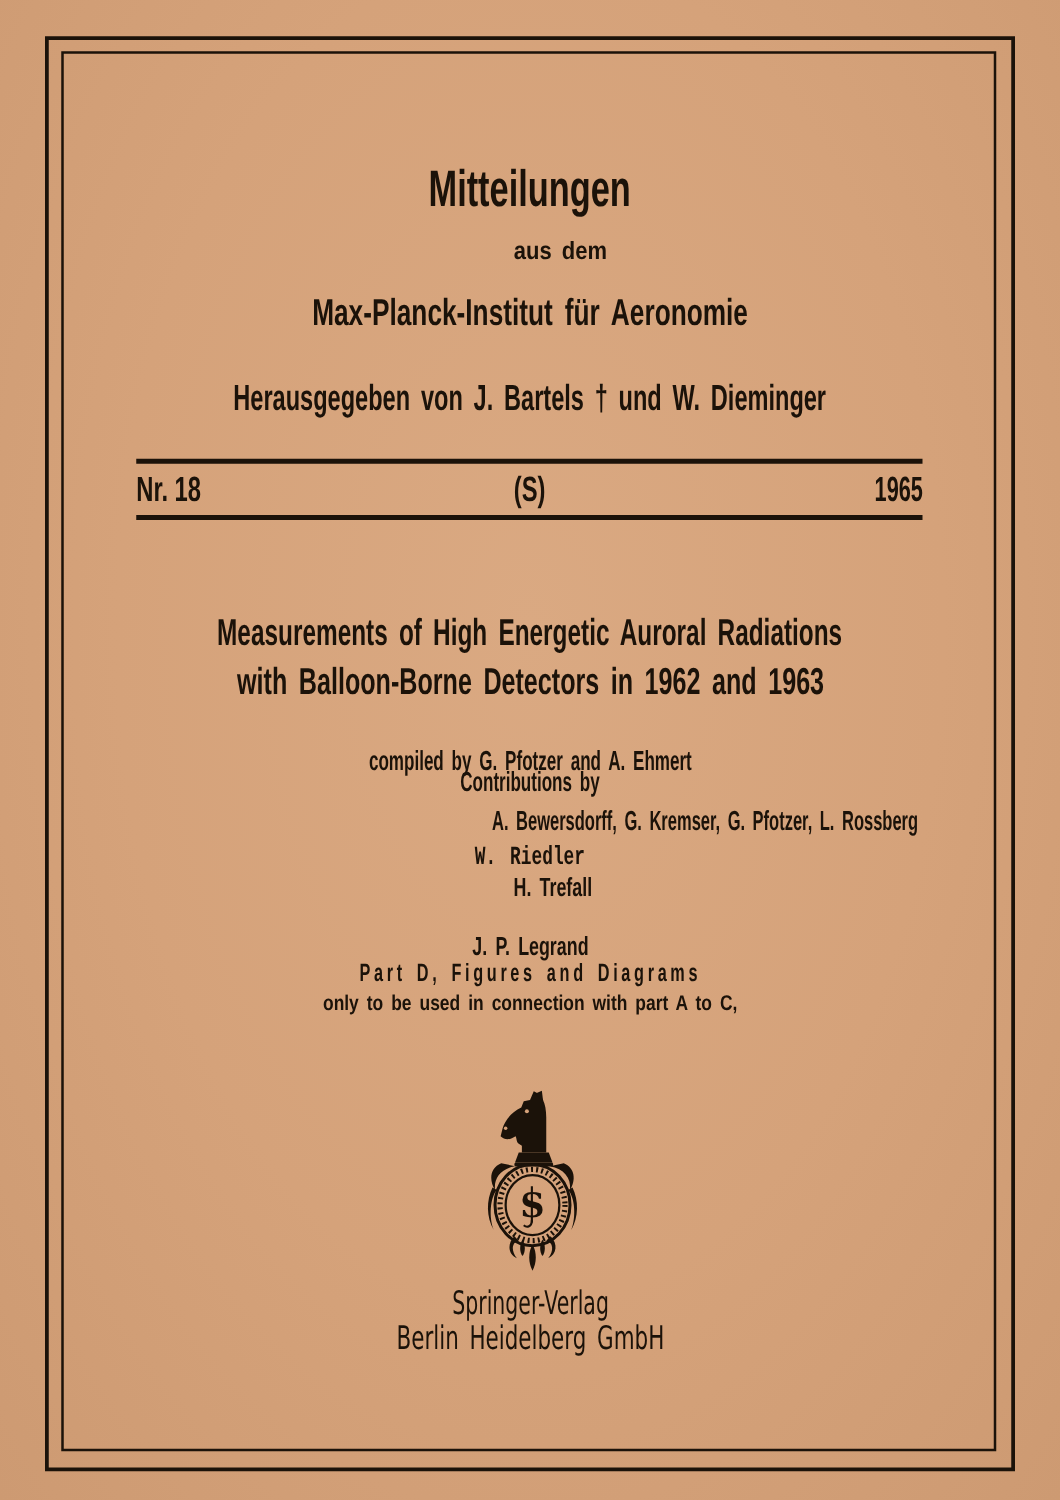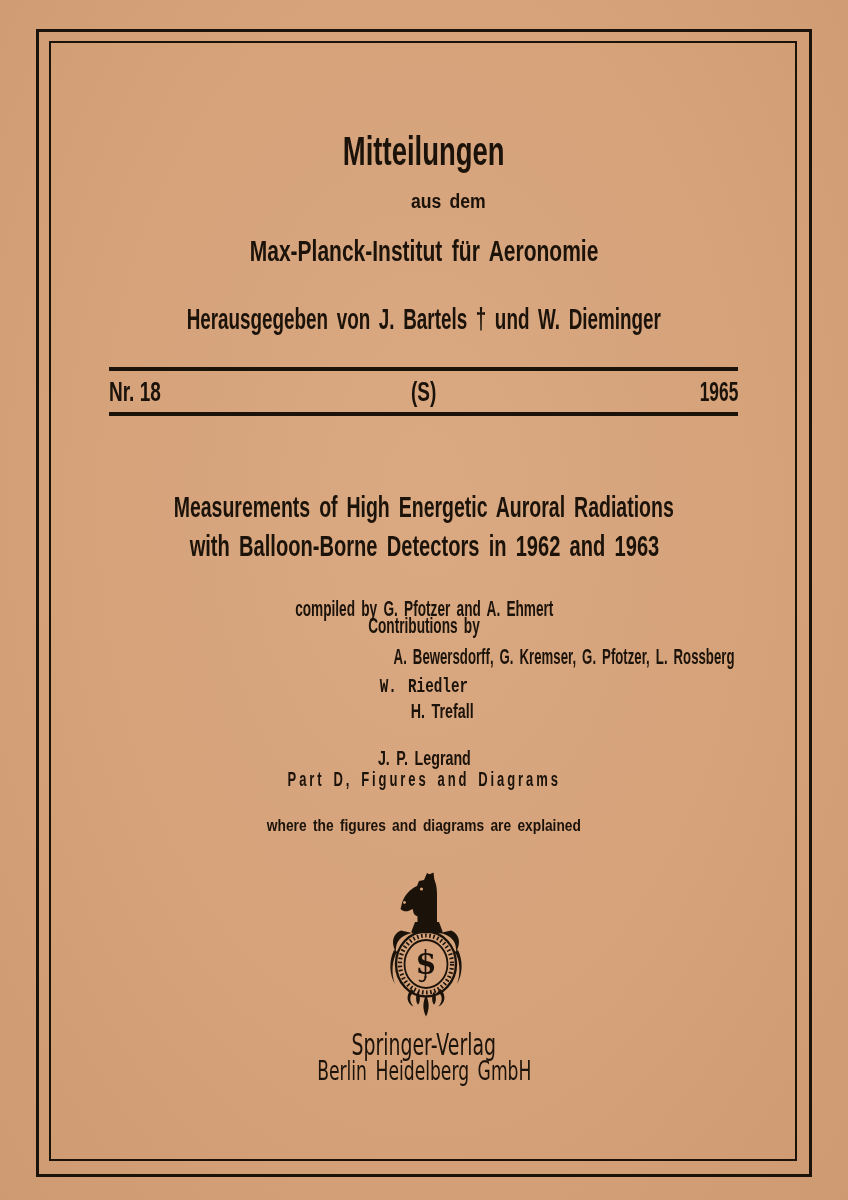--- a/index.html
+++ b/index.html
@@ -65,21 +65,21 @@
   .t-n3      { top: 700px; font-size: 21px; padding-left: 37px; }
   .t-n4      { top: 724px; font-size: 21px; margin-top: 23px; }
 
   .t-ph      { top: 769px; font-size: 20px; }
   .t-ph span { letter-spacing: 4.5px; }
   .t-p1      { top: 794px; font-size: 17px; }
   .t-p2      { top: 817px; font-size: 17px; }
 
   .logo { position: absolute; top: 872px; left: 388px; width: 76px; height: 146px; }
 
-  .t-sp1 { top: 1030px; font-size: 30px; font-family: "DejaVu Sans", sans-serif; font-weight: normal; }
+  .t-sp1 { top: 1030px; font-size: 26px; font-family: "DejaVu Sans", sans-serif; font-weight: normal; }
   .t-sp2 { top: 1058px; font-size: 26px; font-family: "DejaVu Sans", sans-serif; font-weight: normal; }
 </style>
 </head>
 <body>
 
 <div class="page">
 
   <div class="frame-outer"></div>
   <div class="frame-inner"></div>
 
@@ -126,22 +126,22 @@
   <div class="ln t-n3">
     <span class="s68">H. Trefall</span>
   </div>
   <div class="ln t-n4">
     <span class="s68">J. P. Legrand</span>
   </div>
 
   <div class="ln t-ph">
     <span class="s65">Part D, Figures and Diagrams</span>
   </div>
-  <div class="ln t-p2">
-    <span class="s81">where the figures and diagrams are explained</span>
+  <div class="ln t-p1">
+    <span class="s82">only to be used in connection with part A to C,</span>
   </div>
 
   <svg class="logo" viewBox="0 0 76 146" xmlns="http://www.w3.org/2000/svg">
     <g fill="#1b1209" stroke="none">
 
       <path d="M39 1 L36 8 L31 9 L29 14 C22 17 16 24 14 31 L12.5 37 C15 39.5 18.5 40 21.5 38.5 L24.5 37 C25.5 39 25 41.5 27 43 L29.5 44.5 L29.5 50 L49 50 L49 22 C49 10 45.5 3.5 39 1 Z"></path>
       <path d="M40 3 L45.5 0.5 L46.5 9 Z"></path>
       <circle cx="33.5" cy="17" r="1.6" fill="#d5a27a"></circle>
       <circle cx="16.5" cy="30.5" r="1.4" fill="#d5a27a"></circle>
 

